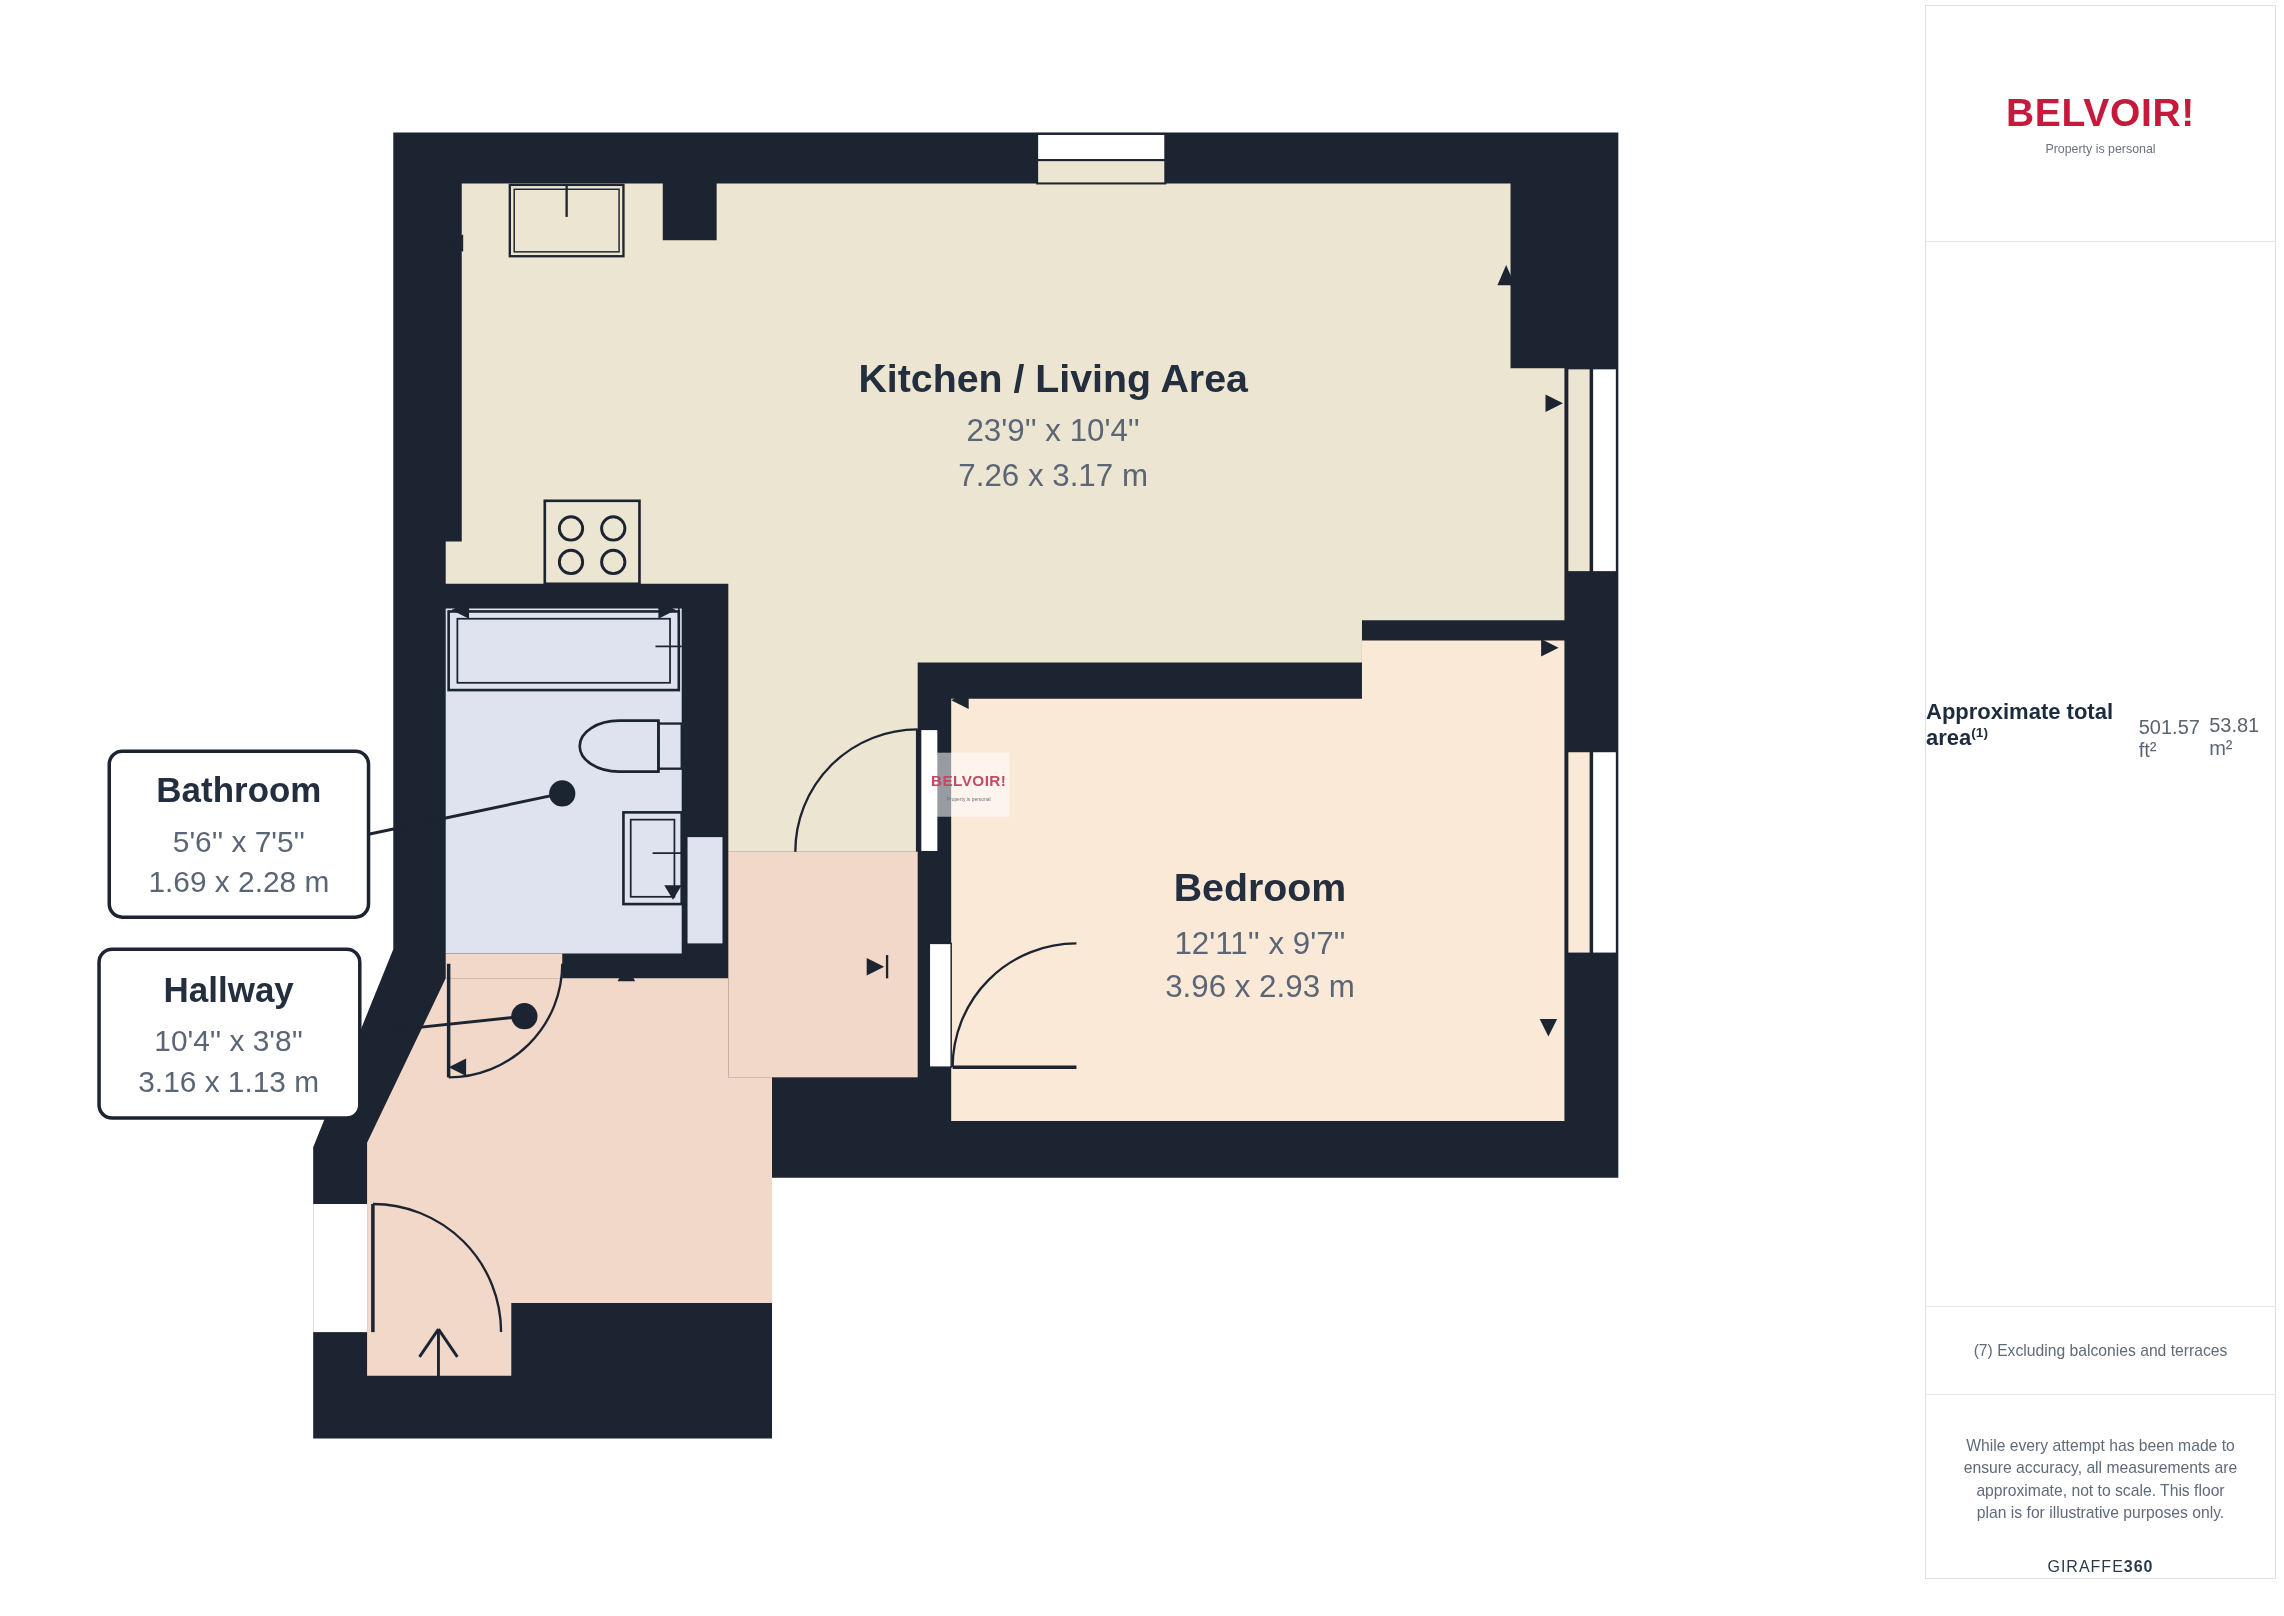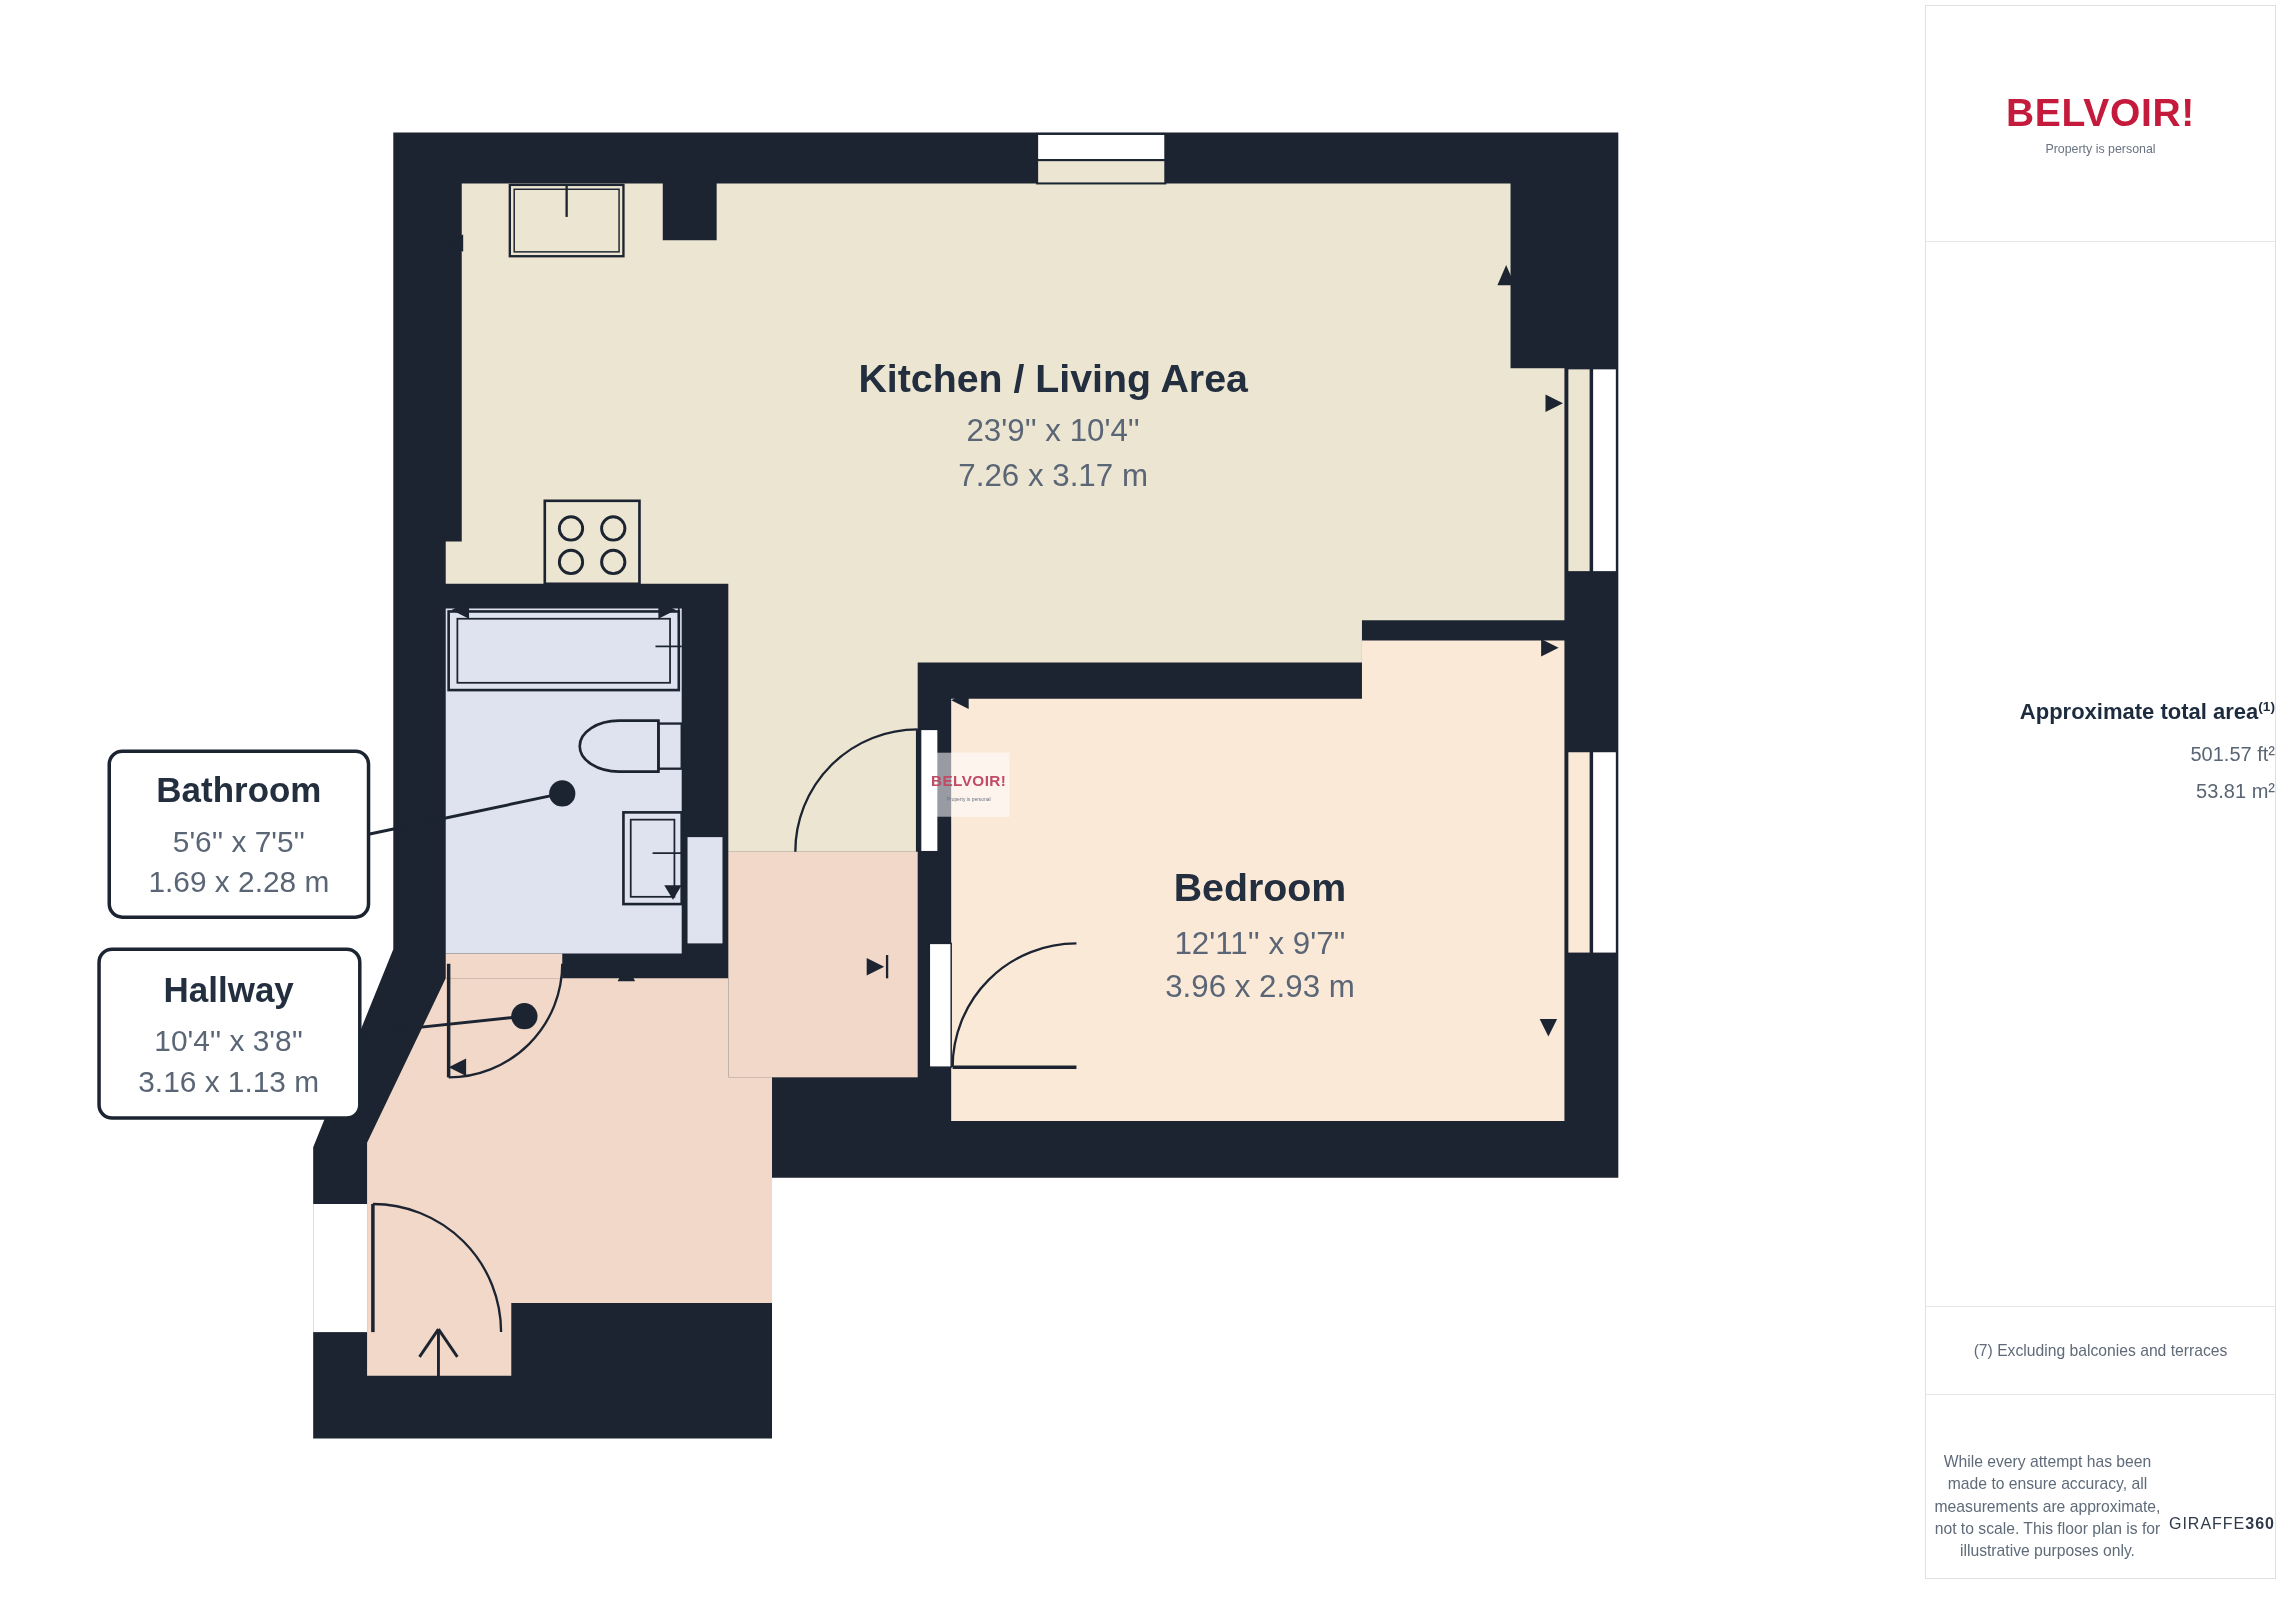--- a/index.html
+++ b/index.html
@@ -26,29 +26,29 @@
   .wm-brand{fill:#c14b66;font-weight:bold;font-size:10.5px;letter-spacing:.3px;}
   .wm-tag{fill:#6b7280;font-size:3.4px;}
 
   .sidebar{position:absolute;left:1925px;top:5.2px;width:351px;height:1574px;
            background:#fff;border:0.7px solid var(--border);box-sizing:border-box;
            display:flex;flex-direction:column;}
   .s-logo{height:235px;border-bottom:0.7px solid #e6e6e6;display:flex;flex-direction:column;
           align-items:center;justify-content:center;}
   .brand{color:var(--red);font-size:39px;font-weight:bold;letter-spacing:0.7px;}
   .brand-tag{color:#6a7380;font-size:12.4px;margin-top:6.5px;}
-  .s-main{height:1065px;border-bottom:0.7px solid #e6e6e6;display:flex;flex-direction:column;
-          align-items:flex-end;padding-top:457px;box-sizing:border-box;}
+  .s-main{height:1065px;border-bottom:0.7px solid #e6e6e6;display:flex;flex-direction:row;
+          align-items:flex-start;padding-top:457px;box-sizing:border-box;}
   .area-heading{color:#1d2b3e;font-size:22px;font-weight:bold;}
   .area-heading sup{font-size:13.7px;}
   .area-val{color:#5a6574;font-size:20px;margin-top:17px;}
   .area-val + .area-val{margin-top:14.4px;}
   .s-foot{height:87px;border-bottom:0.7px solid #e6e6e6;display:flex;align-items:center;
           justify-content:center;color:var(--graytext);font-size:15.7px;}
-  .s-disc{flex:1;display:flex;flex-direction:row;align-items:center;padding-top:40px;box-sizing:border-box;}
+  .s-disc{flex:1;display:flex;flex-direction:column;align-items:center;padding-top:40px;box-sizing:border-box;}
   .disc-text{width:277px;color:var(--graytext);font-size:15.7px;line-height:1.42;text-align:center;}
   .giraffe{margin-top:34px;font-size:16px;letter-spacing:1px;color:#2f3949;}
   .giraffe .g-name{font-weight:400;}
   .giraffe .g-360{font-weight:bold;}
 </style>
 </head>
 <body>
 
 <div id="stage">
 

